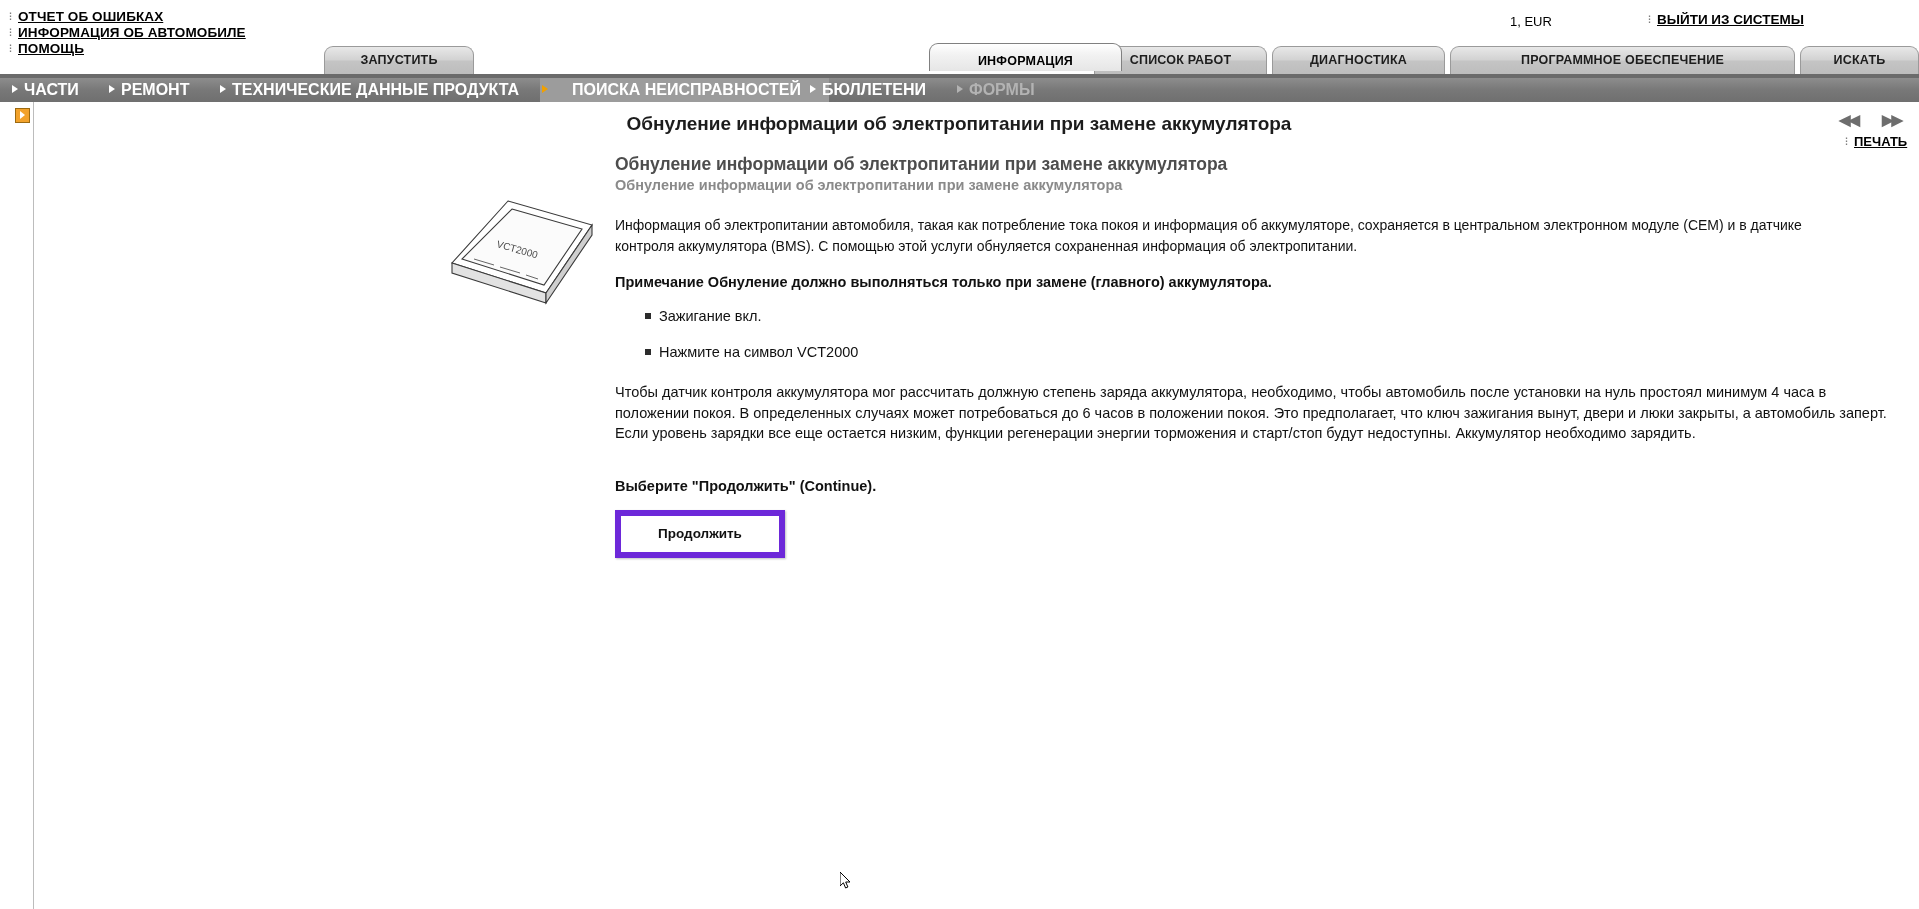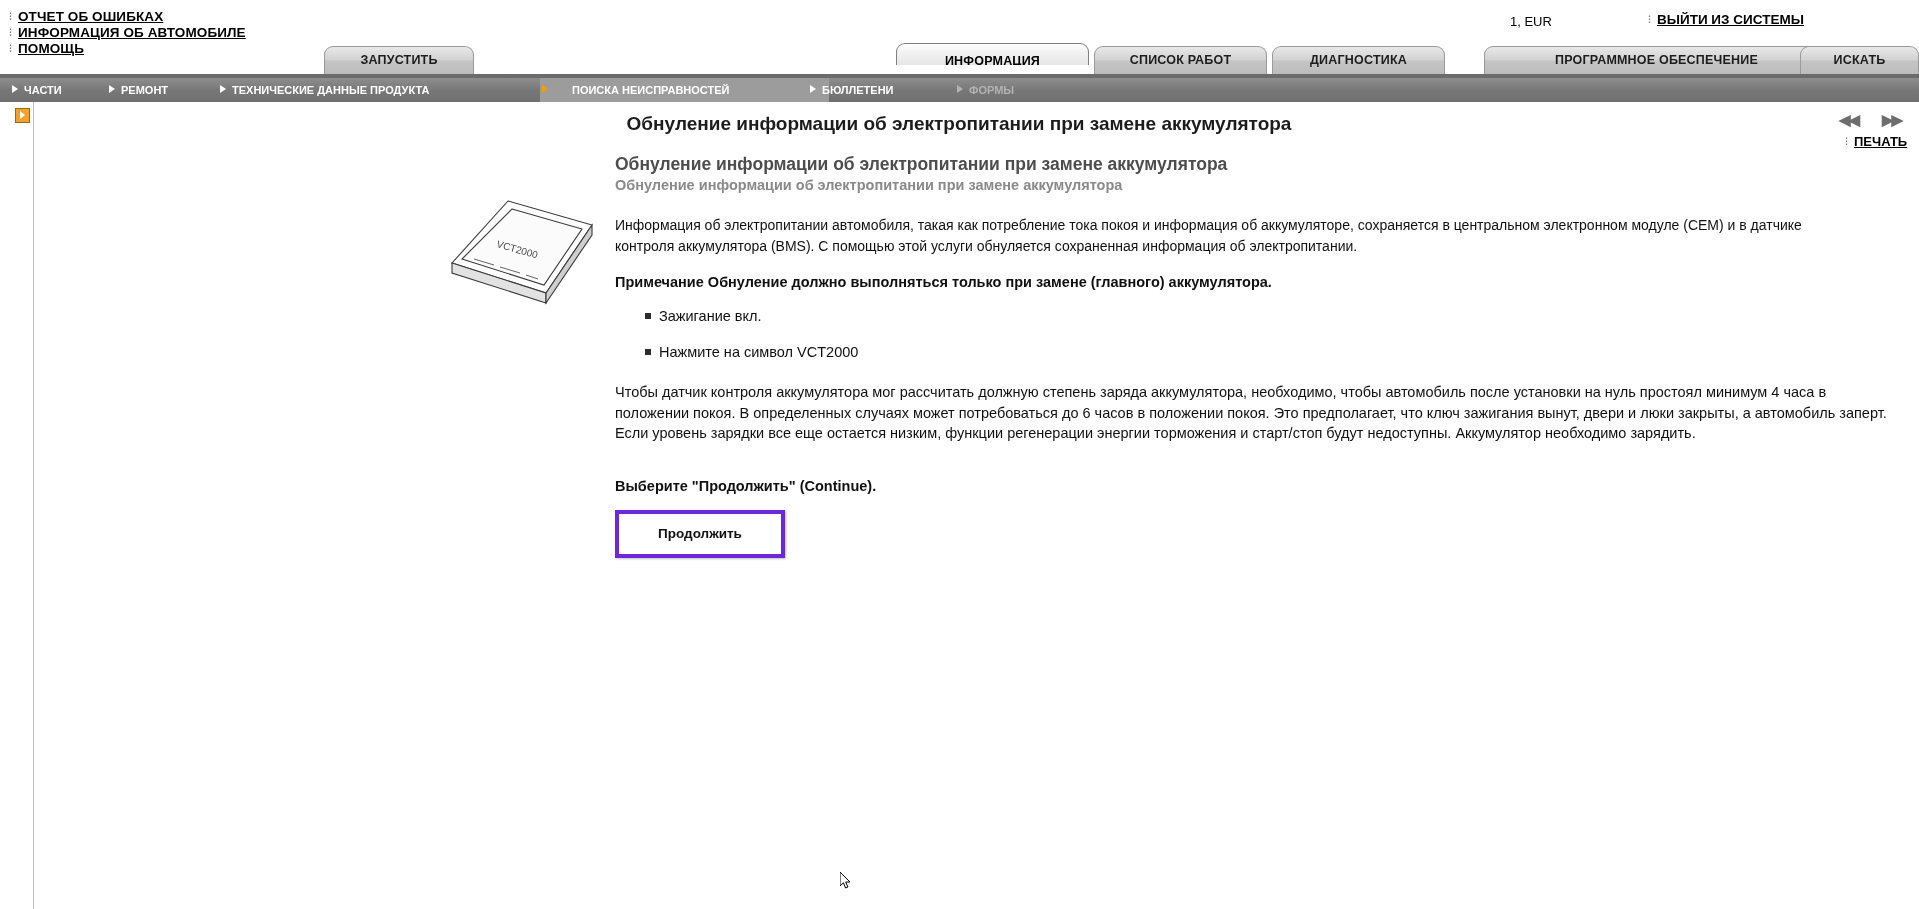--- a/index.html
+++ b/index.html
@@ -105,41 +105,42 @@
     color: #1d1d1d;
     letter-spacing: 0.2px;
     white-space: nowrap;
     overflow: hidden;
     text-transform: uppercase;
   }
   .tab.active {
     background: linear-gradient(to bottom, #ffffff 0%, #f2f2f2 40%, #e6e6e6 100%);
     border-color: #808080;
     top: -3px;
-    height: 22px;
+    height: 28px;
     line-height: 35px;
     color: #000;
     z-index: 5;
+    margin-left: 33px;
   }
 
   
   .subnav {
     position: absolute;
     left: 0;
     top: 78px;
     width: 1919px;
     height: 24px;
     background: linear-gradient(to bottom, #8d8d8d 0%, #787878 50%, #6f6f6f 100%);
   }
   .subnav-item {
     position: absolute;
     top: 0;
     height: 24px;
     line-height: 24px;
-    font-size: 11px;
+    font-size: 16px;
     font-weight: bold;
     color: #ffffff;
     padding-left: 14px;
     white-space: nowrap;
     text-transform: uppercase;
   }
   .subnav-item.selected {
     background: #9c9c9c;
   }
   .subnav-item.dim {
@@ -291,21 +292,21 @@
     font-size: 14.5px;
     font-weight: bold;
     color: #111;
     margin: 0 0 16px 0;
   }
   .continue-btn {
     display: block;
     width: 170px;
     height: 48px;
     background: #ffffff;
-    border: 4px solid #6d28d9;
+    border: 6px solid #6d28d9;
     box-shadow: 1px 1px 2px rgba(0,0,0,0.25);
     font-size: 13.5px;
     font-weight: bold;
     color: #111;
     font-family: "Liberation Sans", sans-serif;
     cursor: pointer;
   }
 
   
   .illustration {
@@ -352,21 +353,21 @@
     <span>ВЫЙТИ ИЗ СИСТЕМЫ</span>
   </a>
 </div>
 
 <div class="tabs-underline"></div>
 <div class="tabs-row">
   <div class="tab" style="left:324px; width:150px;">ЗАПУСТИТЬ</div>
   <div class="tab active" style="left:896px; width:193px;">ИНФОРМАЦИЯ</div>
   <div class="tab" style="left:1094px; width:173px;">СПИСОК РАБОТ</div>
   <div class="tab" style="left:1272px; width:173px;">ДИАГНОСТИКА</div>
-  <div class="tab" style="left:1484px; width:345px;">ПРОГРАММНОЕ ОБЕСПЕЧЕНИЕ</div>
+  <div class="tab" style="left:1450px; width:345px;">ПРОГРАММНОЕ ОБЕСПЕЧЕНИЕ</div>
   <div class="tab" style="left:1800px; width:119px;">ИСКАТЬ</div>
 </div>
 
 <div class="subnav">
   <div class="subnav-item" style="left:10px; width:80px;">
     <span class="arrow-icon"></span>
     <span>ЧАСТИ</span>
   </div>
   <div class="subnav-item" style="left:107px; width:93px;">
     <span class="arrow-icon"></span>

